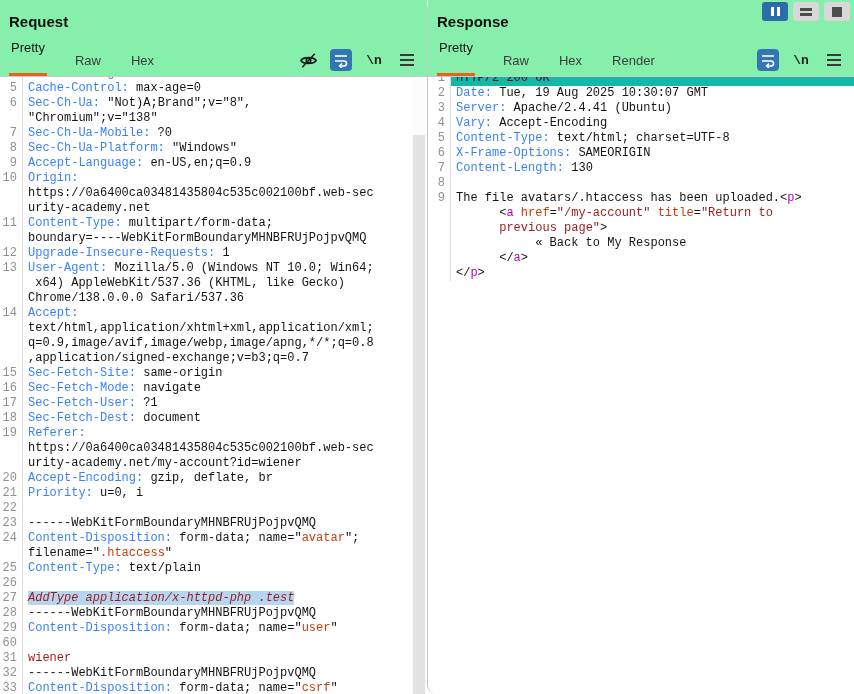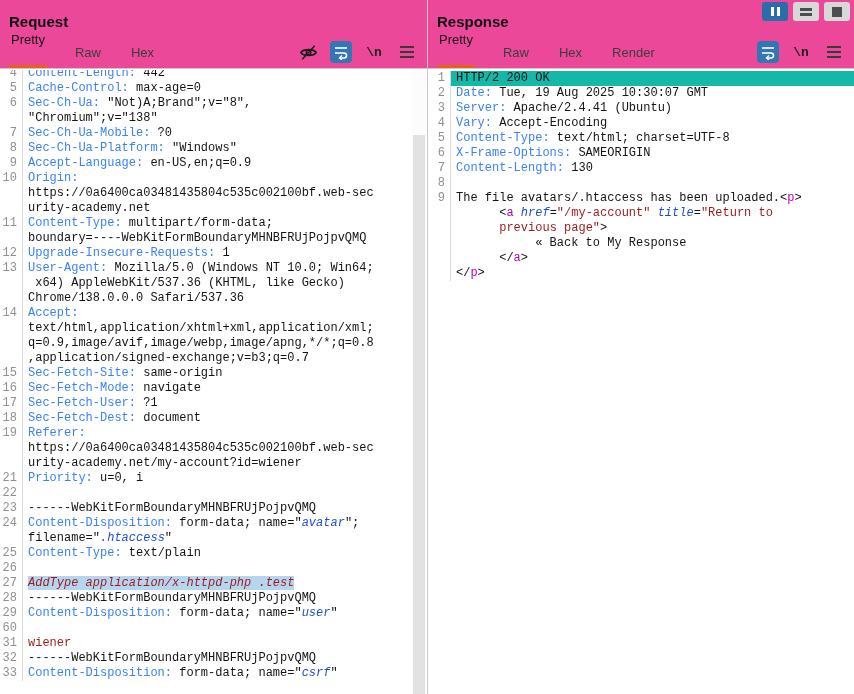--- a/index.html
+++ b/index.html
@@ -3,24 +3,24 @@
 <meta charset="utf-8">
 <style>
   * { margin:0; padding:0; box-sizing:border-box; }
   html,body { width:854px; height:694px; background:#ffffff; overflow:hidden;
     font-family:"Liberation Sans", sans-serif; }
   .stage { position:relative; width:854px; height:694px; background:#fff; }
 
   
   .panel { position:absolute; top:0; bottom:0; }
   .panel.request { left:0; width:427px; }
-  .panel.response { left:427px; width:427px; border-left:1px solid #c8c8c8; }
-
-  .panel-header { position:absolute; top:0; left:0; right:0; height:69px;
-    border-bottom:1px solid #c9c9c9; background:#ec4899; z-index:3; }
+  .panel.response { left:427px; width:427px; border-left:1px solid #c8c8c8;border-radius:9px; }
+
+  .panel-header { position:absolute; top:0; left:0; right:0; height:77px;
+    border-bottom:1px solid #c9c9c9; background:#86efac; z-index:3; }
   .panel-title { position:absolute; top:13px; left:9px; font-size:15px; font-weight:bold; color:#111; }
 
   .tabs { position:absolute; left:9px; bottom:0; height:26px; display:flex; align-items:flex-end; }
   .tab { font-size:13px; color:#3d3d3d; padding:0 2px 8px 2px; margin-right:26px; cursor:default; }
   .tab.selected { color:#161616; padding-bottom:18px; border-bottom:3px solid #e8611c; }
 
   .hdr-icons { position:absolute; right:9px; bottom:5px; display:flex; align-items:center; gap:11px; }
   .icon-btn { width:22px; height:22px; display:flex; align-items:center; justify-content:center; }
   .icon-btn.blue { background:#3277b3; border-radius:4px; }
   .nl-glyph { font-family:"Liberation Mono", monospace; font-size:13px; font-weight:bold; color:#1c1c1c; }
@@ -43,21 +43,21 @@
   .panel.request .editor .lines { margin-top:-4px; }
   .panel.response .editor .lines { margin-top:1px; }
   .row { display:flex; min-height:15px; }
   .ln { flex:0 0 23px; width:23px; text-align:right; padding-right:5px; color:#909090;
     border-right:1px solid #dcdcdc; }
   .code { flex:1; padding-left:5px; white-space:pre; color:#111; }
   .row.cur .code { background:#14b8a6; }
   .sel { background:#b6d5ef;font-style:italic; }
   .sg-h { color:#3b82f6; }
   .sg-t { color:#141414; }
-  .sg-b { color:#1d4ed8;font-style:italic; }
+  .sg-b { color:#c2410c; }
   .sg-r { color:#9b1a1a; }
   .sg-m { color:#bb00bb; }
 
   
   .vscroll { position:absolute; top:70px; bottom:0; right:1px; width:14px; background:#fcfcfc; }
   .vscroll .thumb { position:absolute; left:1px; right:1px; top:65px; bottom:0; background:#e2e2e2; }
 
   svg { display:block; }
 </style>
 </head>
@@ -216,20 +216,24 @@
             <span class="ln">19</span>
             <span class="code"><span class="sg-h">Referer:</span></span>
           </div>
           <div class="row">
             <span class="ln"></span>
             <span class="code"><span class="sg-t">https://0a6400ca03481435804c535c002100bf.web-sec</span></span>
           </div>
           <div class="row">
             <span class="ln"></span>
             <span class="code"><span class="sg-t">urity-academy.net/my-account?id=wiener</span></span>
+          </div>
+          <div class="row">
+            <span class="ln">20</span>
+            <span class="code"><span class="sg-h">Accept-Encoding:</span><span class="sg-t"> gzip, deflate, br</span></span>
           </div>
           <div class="row">
             <span class="ln">21</span>
             <span class="code"><span class="sg-h">Priority:</span><span class="sg-t"> u=0, i</span></span>
           </div>
           <div class="row">
             <span class="ln">22</span>
             <span class="code"></span>
           </div>
           <div class="row">

